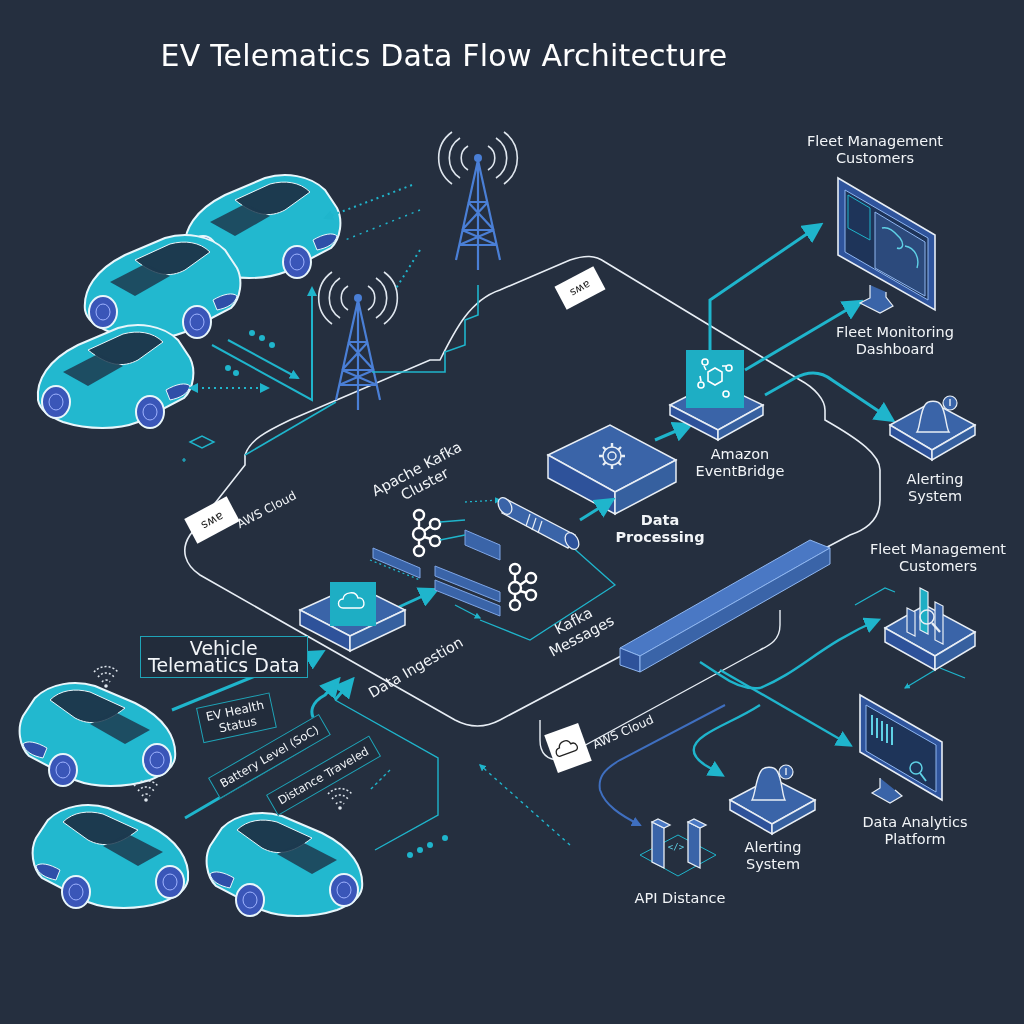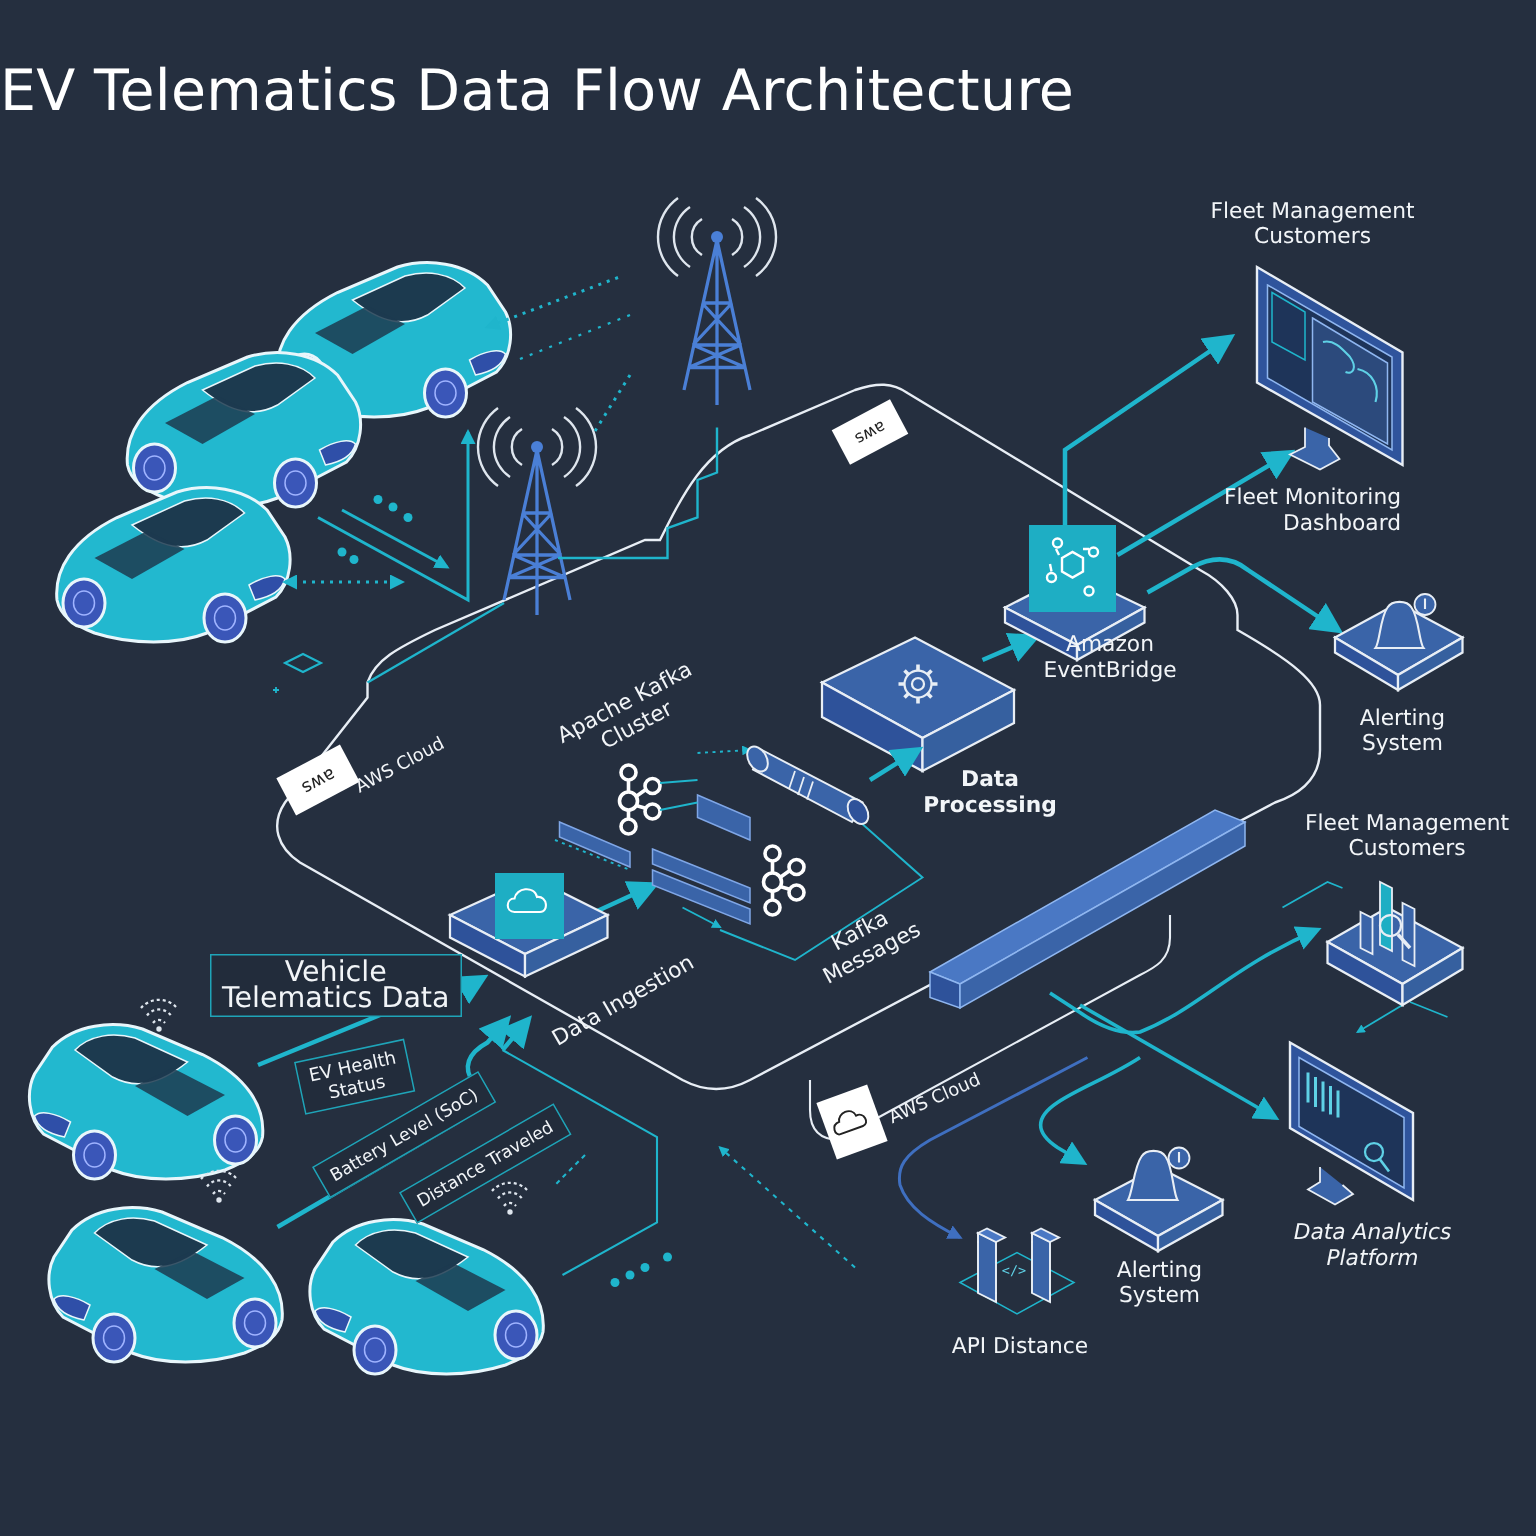--- a/index.html
+++ b/index.html
@@ -9,22 +9,22 @@
     font-family: "DejaVu Sans", sans-serif;
     color: #ffffff;
     position: relative;
   }
   #canvas { position: absolute; left: 0; top: 0; }
   .lbl {
     position: absolute; text-align: center; color: #f2f5f8;
     font-size: 14.5px; line-height: 17px; white-space: nowrap;
   }
   .title {
-    position: absolute; left: 0; top: 38px; width: 888px; text-align: left;
-    font-size: 38px; color: #ffffff; letter-spacing: 0.2px;
+    position: absolute; left: 0; top: 38px; width: 888px; text-align: center;
+    font-size: 30px; color: #ffffff; letter-spacing: 0.2px;
   }
   .boxed {
     position: absolute; border: 1.5px solid #1fa4b8; color: #f2f5f8;
     font-size: 13.5px; line-height: 16px; text-align: center; padding: 3px 7px;
     white-space: nowrap; background: #222c3b;
   }
   .rot { transform-origin: left top; }
 </style>
 </head>
 <body>
@@ -312,31 +312,31 @@
     <path d="M688,822 L688,862 L700,868 L700,828 z" fill="#3a64a8" stroke="#e8eef5" stroke-width="1.3"></path>
     <path d="M688,822 L694,819 L706,825 L700,828 z" fill="#4a78c4" stroke="#e8eef5" stroke-width="1.3"></path>
     <text x="676" y="850" font-size="9" fill="#5fd1e6" text-anchor="middle" font-family="DejaVu Sans Mono, monospace">&lt;/&gt;</text>
   </g>
 </svg>
 
 <div class="title">EV Telematics Data Flow Architecture</div>
 
 <div class="lbl" style="left:795px; top:133px; width:160px; white-space:pre-line;">Fleet Management
 Customers</div>
-<div class="lbl" style="left:784px; top:324px; width:150px; white-space:pre-line;text-align:right;">Fleet Monitoring
+<div class="lbl" style="left:820px; top:324px; width:150px; white-space:pre-line;">Fleet Monitoring
 Dashboard</div>
-<div class="lbl" style="left:680px; top:422px; width:120px; white-space:pre-line;">Amazon
+<div class="lbl" style="left:680px; top:446px; width:120px; white-space:pre-line;">Amazon
 EventBridge</div>
 <div class="lbl" style="left:880px; top:471px; width:110px; white-space:pre-line;">Alerting
 System</div>
 <div class="lbl" style="left:600px; top:512px; width:120px; white-space:pre-line;font-weight:bold;">Data
 Processing</div>
 <div class="lbl" style="left:858px; top:541px; width:160px; white-space:pre-line;">Fleet Management
 Customers</div>
-<div class="lbl" style="left:840px; top:814px; width:150px; white-space:pre-line;font-style:italic;">Data Analytics
+<div class="lbl" style="left:840px; top:814px; width:150px; white-space:pre-line;">Data Analytics
 Platform</div>
 <div class="lbl" style="left:718px; top:839px; width:110px; white-space:pre-line;">Alerting
 System</div>
 <div class="lbl" style="left:620px; top:890px; width:120px;">API Distance</div>
 
 <div class="lbl rot" style="left:360px; top:490px; width:120px; white-space:pre-line; transform: rotate(-28deg);">Apache Kafka
 Cluster</div>
 <div class="lbl rot" style="left:530px; top:635px; width:90px; white-space:pre-line; transform: rotate(-28deg);">Kafka
 Messages</div>
 <div class="lbl rot" style="left:364px; top:688px; width:110px; transform: rotate(-30deg);">Data Ingestion</div>

